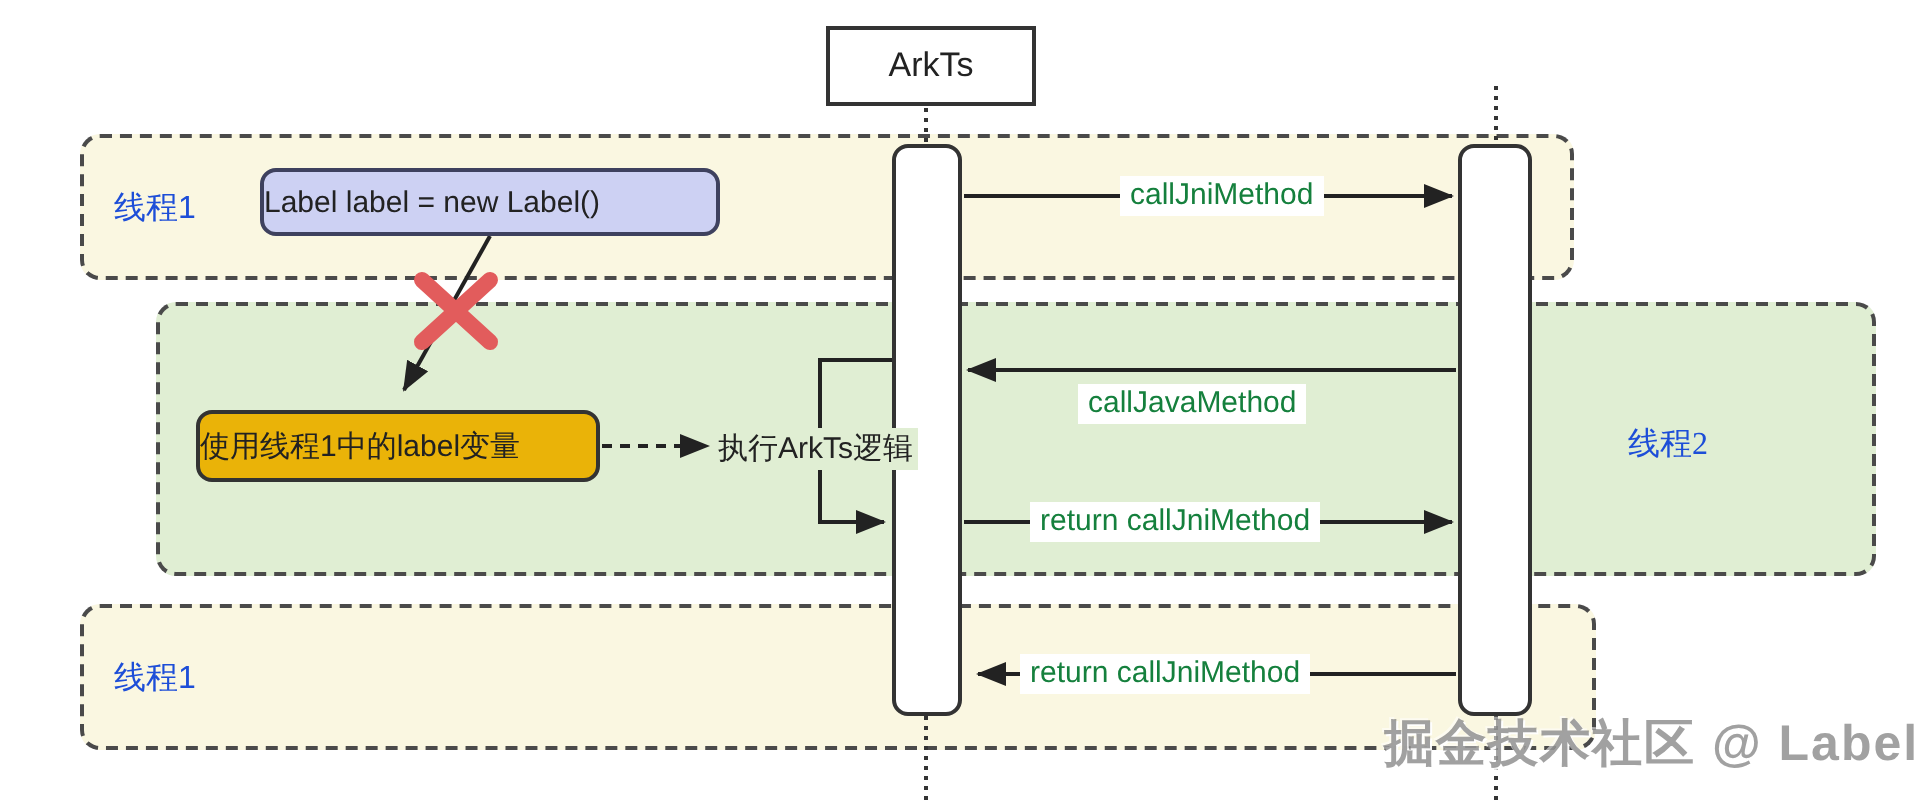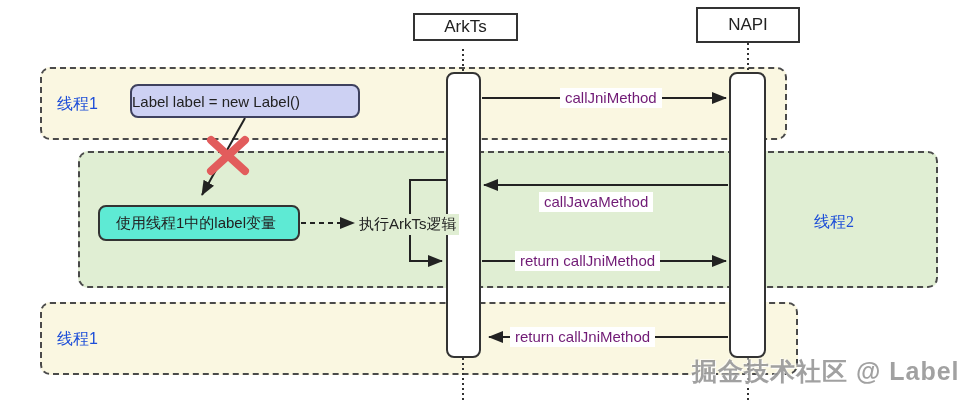--- a/index.html
+++ b/index.html
@@ -20,26 +20,26 @@
     display:flex;align-items:center;justify-content:center;font-size:17px;color:#222;
   }
   .activation-bar{
     position:absolute;background:#ffffff;border:2px solid #333;border-radius:8px;z-index:2;box-sizing:border-box;
   }
   .note{
     position:absolute;z-index:4;box-sizing:border-box;border-radius:8px;
     display:flex;align-items:center;justify-content:flex-start;font-size:15px;white-space:nowrap;
   }
   .note-purple{background:#cdd1f3;border:2px solid #3e415e;}
-  .note-white{background:#5eead4;border:2px solid #333;padding-left:16px;}
+  .note-white{background:#eab308;border:2px solid #333;}
   .exec-text{
     position:absolute;z-index:4;font-size:15px;color:#222;background:#e0eed3;padding:1px 2px;white-space:nowrap;
   }
   .msg-label{
-    position:absolute;z-index:4;font-size:15px;color:#701a75;background:#ffffff;
+    position:absolute;z-index:4;font-size:15px;color:#15803d;background:#ffffff;
     padding:1px 5px;white-space:nowrap;line-height:18px;
   }
   #arrow-layer{position:absolute;left:0;top:0;z-index:3;pointer-events:none;}
   .watermark{
     position:absolute;z-index:5;font-size:25px;font-weight:bold;letter-spacing:1px;
     color:rgba(130,130,130,0.75);text-shadow:1px 1px 0 rgba(255,255,255,0.95), -1px -1px 0 rgba(255,255,255,0.55);
     white-space:nowrap;
   }
 </style>
 </head>
@@ -84,25 +84,22 @@
     <line x1="245" y1="118" x2="202" y2="195" stroke="#222" stroke-width="2" marker-end="url(#ah)"></line>
 
     <g stroke="#e25c5c" stroke-width="8" stroke-linecap="round">
       <line x1="211" y1="140" x2="245" y2="171"></line>
       <line x1="245" y1="140" x2="211" y2="171"></line>
     </g>
 
     <line x1="301" y1="223" x2="354" y2="223" stroke="#222" stroke-width="2" stroke-dasharray="5 4" marker-end="url(#ah)"></line>
   </svg>
 
-  <div class="participant" style="left:413px;top:13px;width:105px;height:28px;">
+  <div class="participant" style="left:413px;top:13px;width:105px;height:40px;">
     <span>ArkTs</span>
-  </div>
-  <div class="participant" style="left:696px;top:7px;width:104px;height:36px;">
-    <span>NAPI</span>
   </div>
 
   <div class="note note-purple" style="left:130px;top:84px;width:230px;height:34px;">
     <span>Label label = new Label()</span>
   </div>
   <div class="note note-white" style="left:98px;top:205px;width:202px;height:36px;">
     <span>使用线程1中的label变量</span>
   </div>
   <span class="exec-text" style="left:357px;top:214px;text-align:right;">执行ArkTs逻辑</span>
 

